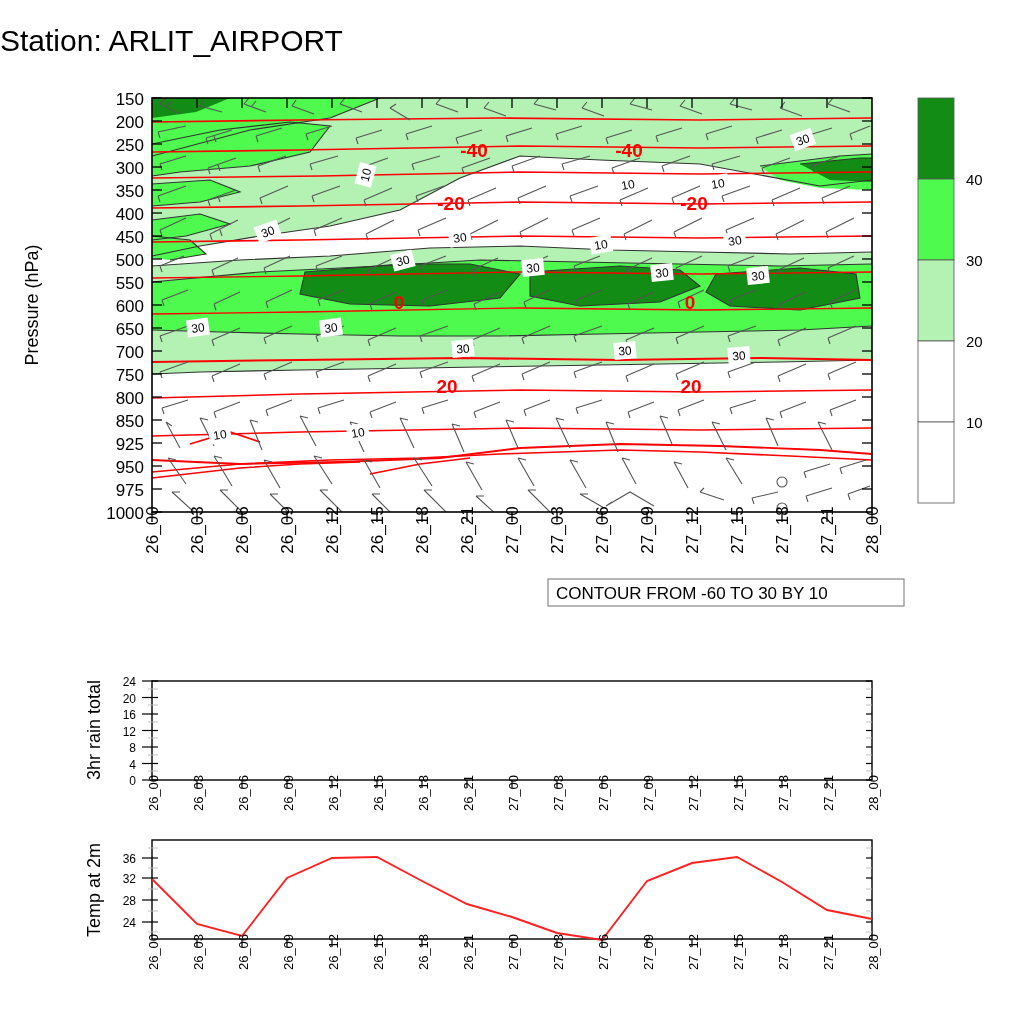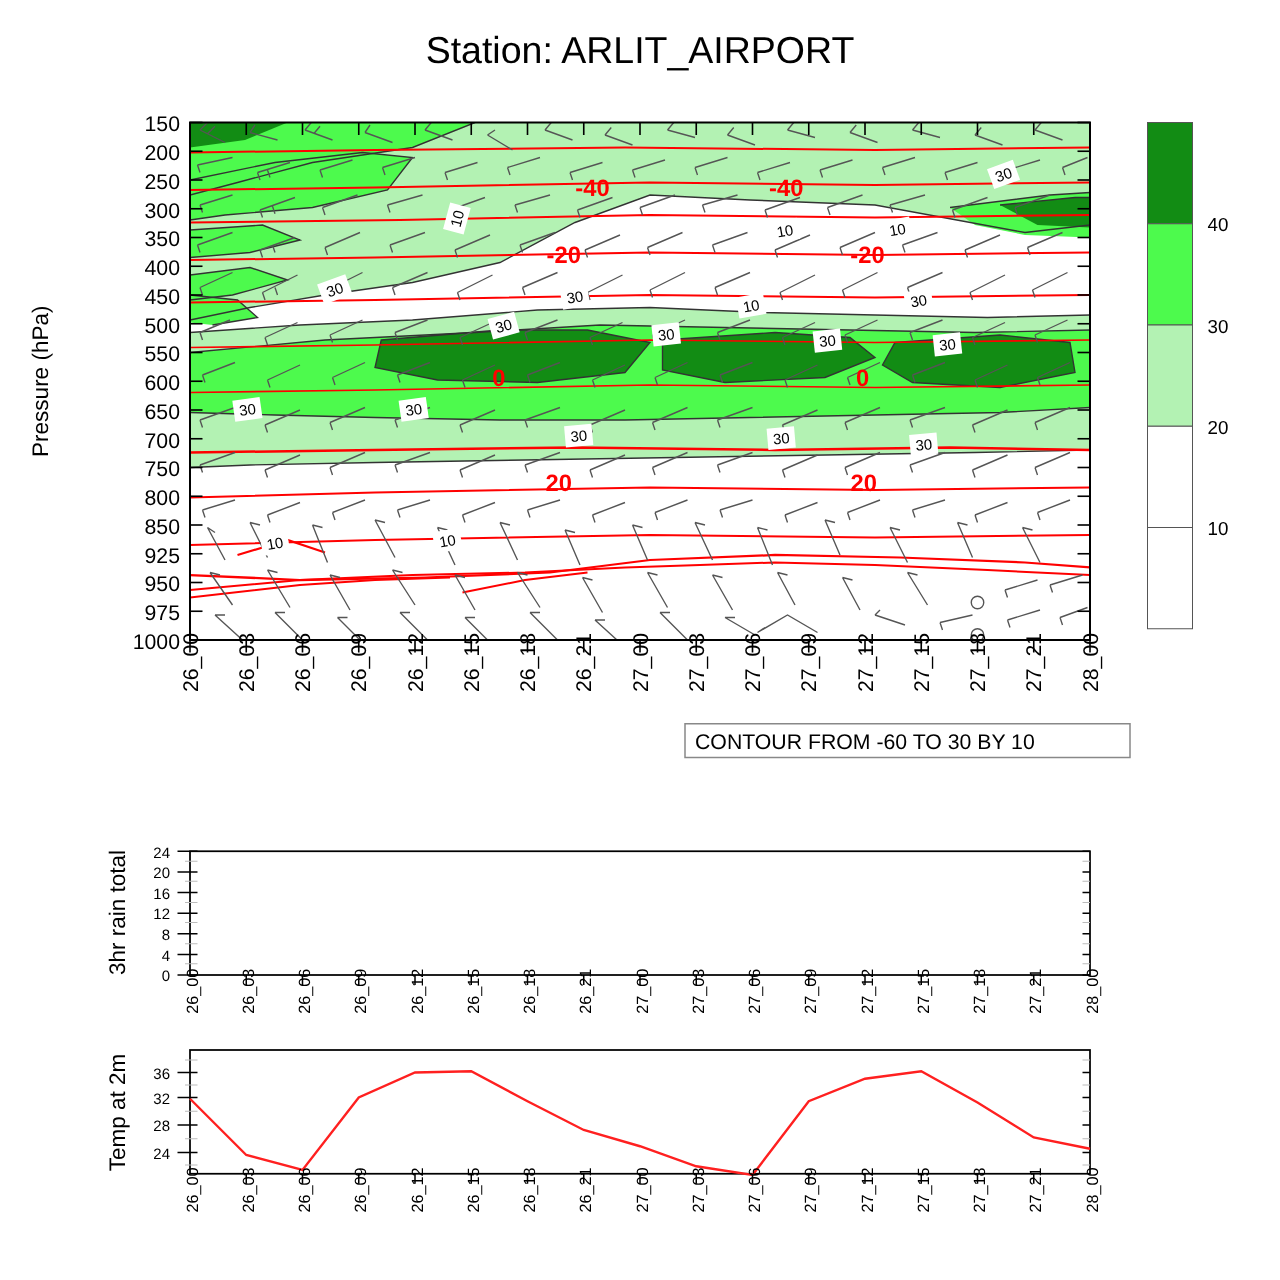--- a/index.html
+++ b/index.html
@@ -1,18 +1,18 @@
 <!DOCTYPE html>
 <html><head>
 <meta charset="utf-8">
 <style>
   html,body{margin:0;padding:0;background:#fff;}
   body{width:1024px;height:1024px;position:relative;font-family:"Liberation Sans",sans-serif;color:#000;overflow:hidden;}
   #root{position:absolute;inset:0;}
-  .title{position:absolute;left:0;top:24px;width:1024px;text-align:center;font-size:30px;letter-spacing:0px;}
+  .title{position:absolute;left:0;top:24px;width:1024px;font-size:30px;letter-spacing:0px;}
   svg{display:block;}
   .vtxt{font-size:18px;font-family:"Liberation Sans",sans-serif;}
   .ytick{font-size:17px;font-family:"Liberation Sans",sans-serif;text-anchor:end;}
   .xtick{font-size:17px;font-family:"Liberation Sans",sans-serif;text-anchor:middle;}
   .smtick{font-size:12px;font-family:"Liberation Sans",sans-serif;text-anchor:end;}
   .smxtick{font-size:13px;font-family:"Liberation Sans",sans-serif;text-anchor:middle;}
   .cbtick{font-size:15px;font-family:"Liberation Sans",sans-serif;text-anchor:start;}
   .redlbl{font-size:19px;font-weight:bold;fill:#ff0000;font-family:"Liberation Sans",sans-serif;text-anchor:middle;}
   .blklbl{font-size:12px;fill:#000;font-family:"Liberation Sans",sans-serif;text-anchor:middle;}
   .captxt{font-size:17px;font-family:"Liberation Sans",sans-serif;}

